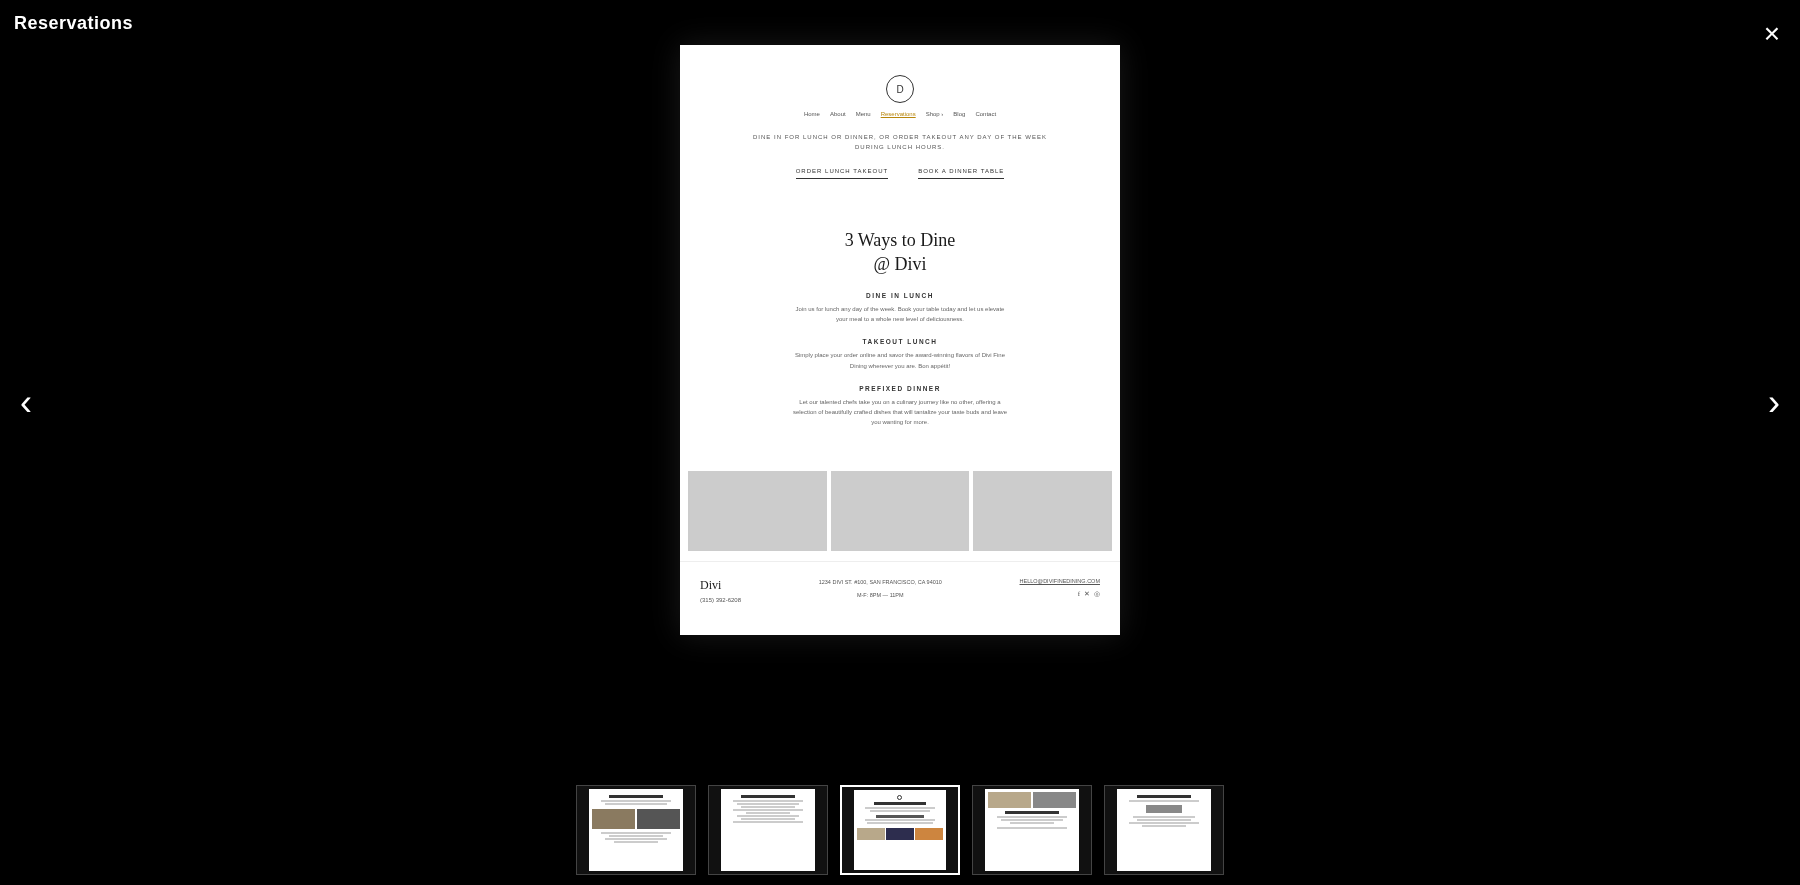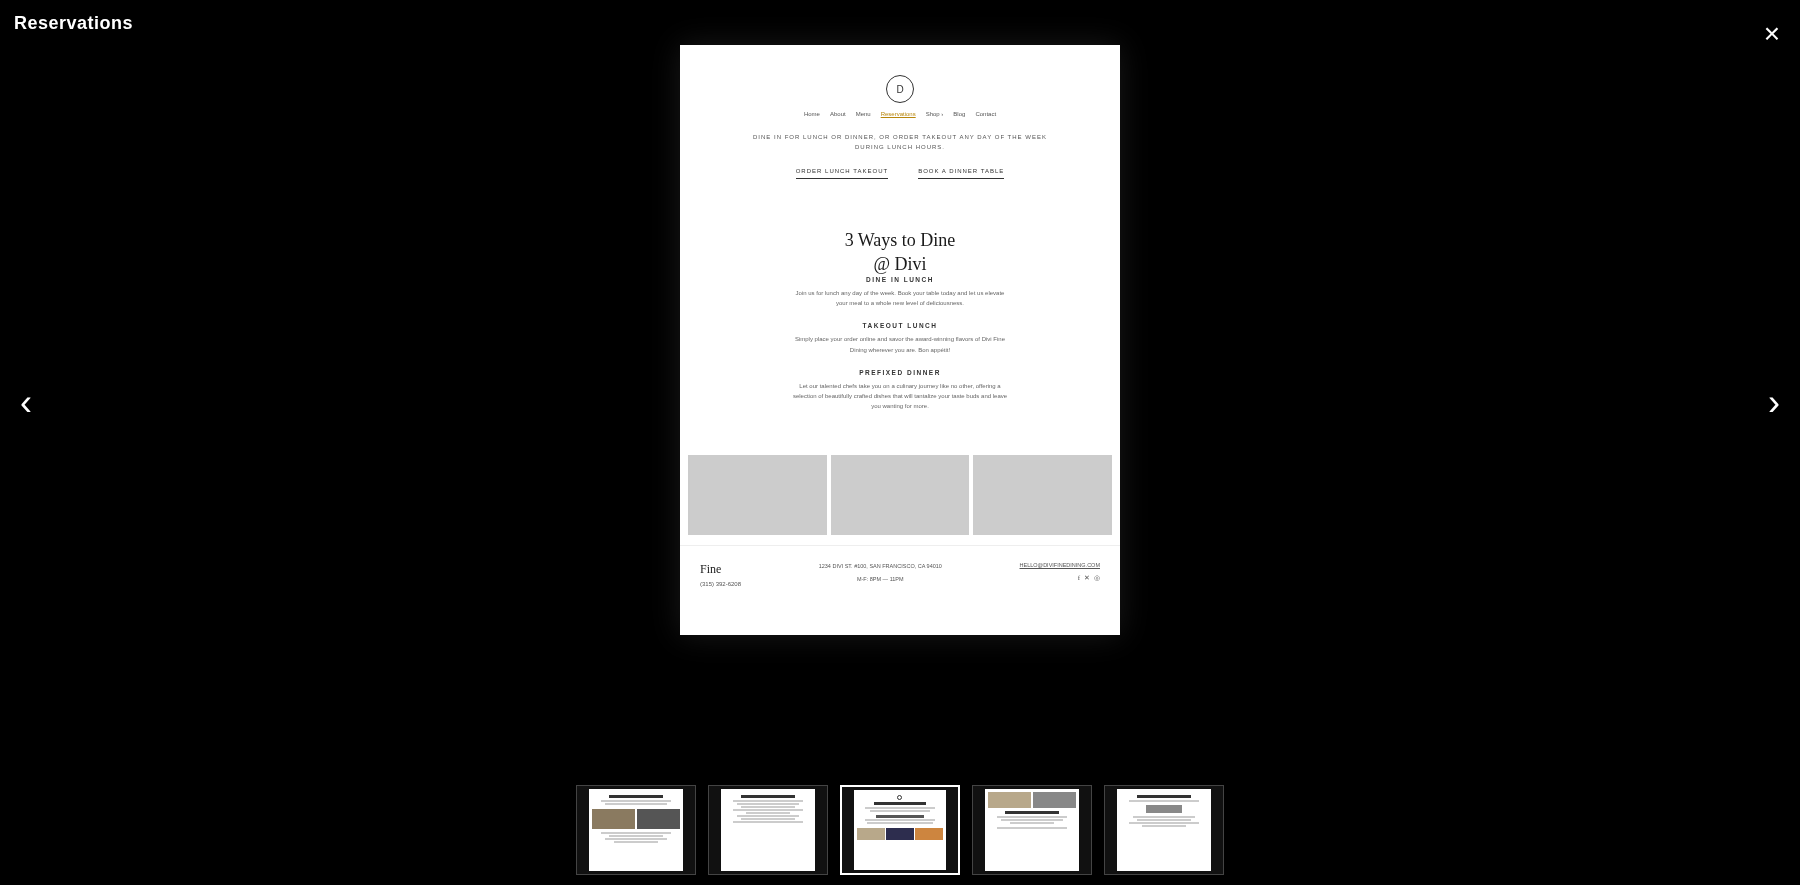--- a/index.html
+++ b/index.html
@@ -168,21 +168,21 @@
     .ways-section {
       padding: 20px 30px;
       text-align: center;
     }
 
     .ways-heading {
       font-size: 18px;
       font-weight: normal;
       color: #1a1a1a;
       line-height: 1.3;
-      margin-bottom: 0;
+      margin-bottom: 16px;
       font-family: 'Times New Roman', serif;
     }
 
     .ways-item {
       margin-bottom: 14px;
     }
 
     .ways-item-title {
       font-size: 6.5px;
       color: #333;
@@ -399,21 +399,21 @@
     </div>
 
     <div class="photo-grid">
       <div class="photo photo-table"></div>
       <div class="photo photo-drinks"></div>
       <div class="photo photo-food"></div>
     </div>
 
     <div class="page-footer">
       <div class="footer-left">
-        <div class="footer-brand">Fine</div>
+        <div class="footer-brand">Divi</div>
         <div class="footer-phone">(315) 392-6208</div>
       </div>
       <div class="footer-center">
         <div class="footer-address">1234 DIVI ST. #100, SAN FRANCISCO, CA 94010</div>
         <div class="footer-hours">
           <div>M-F: 8PM — 11PM</div>
 
         </div>
       </div>
       <div class="footer-right">

